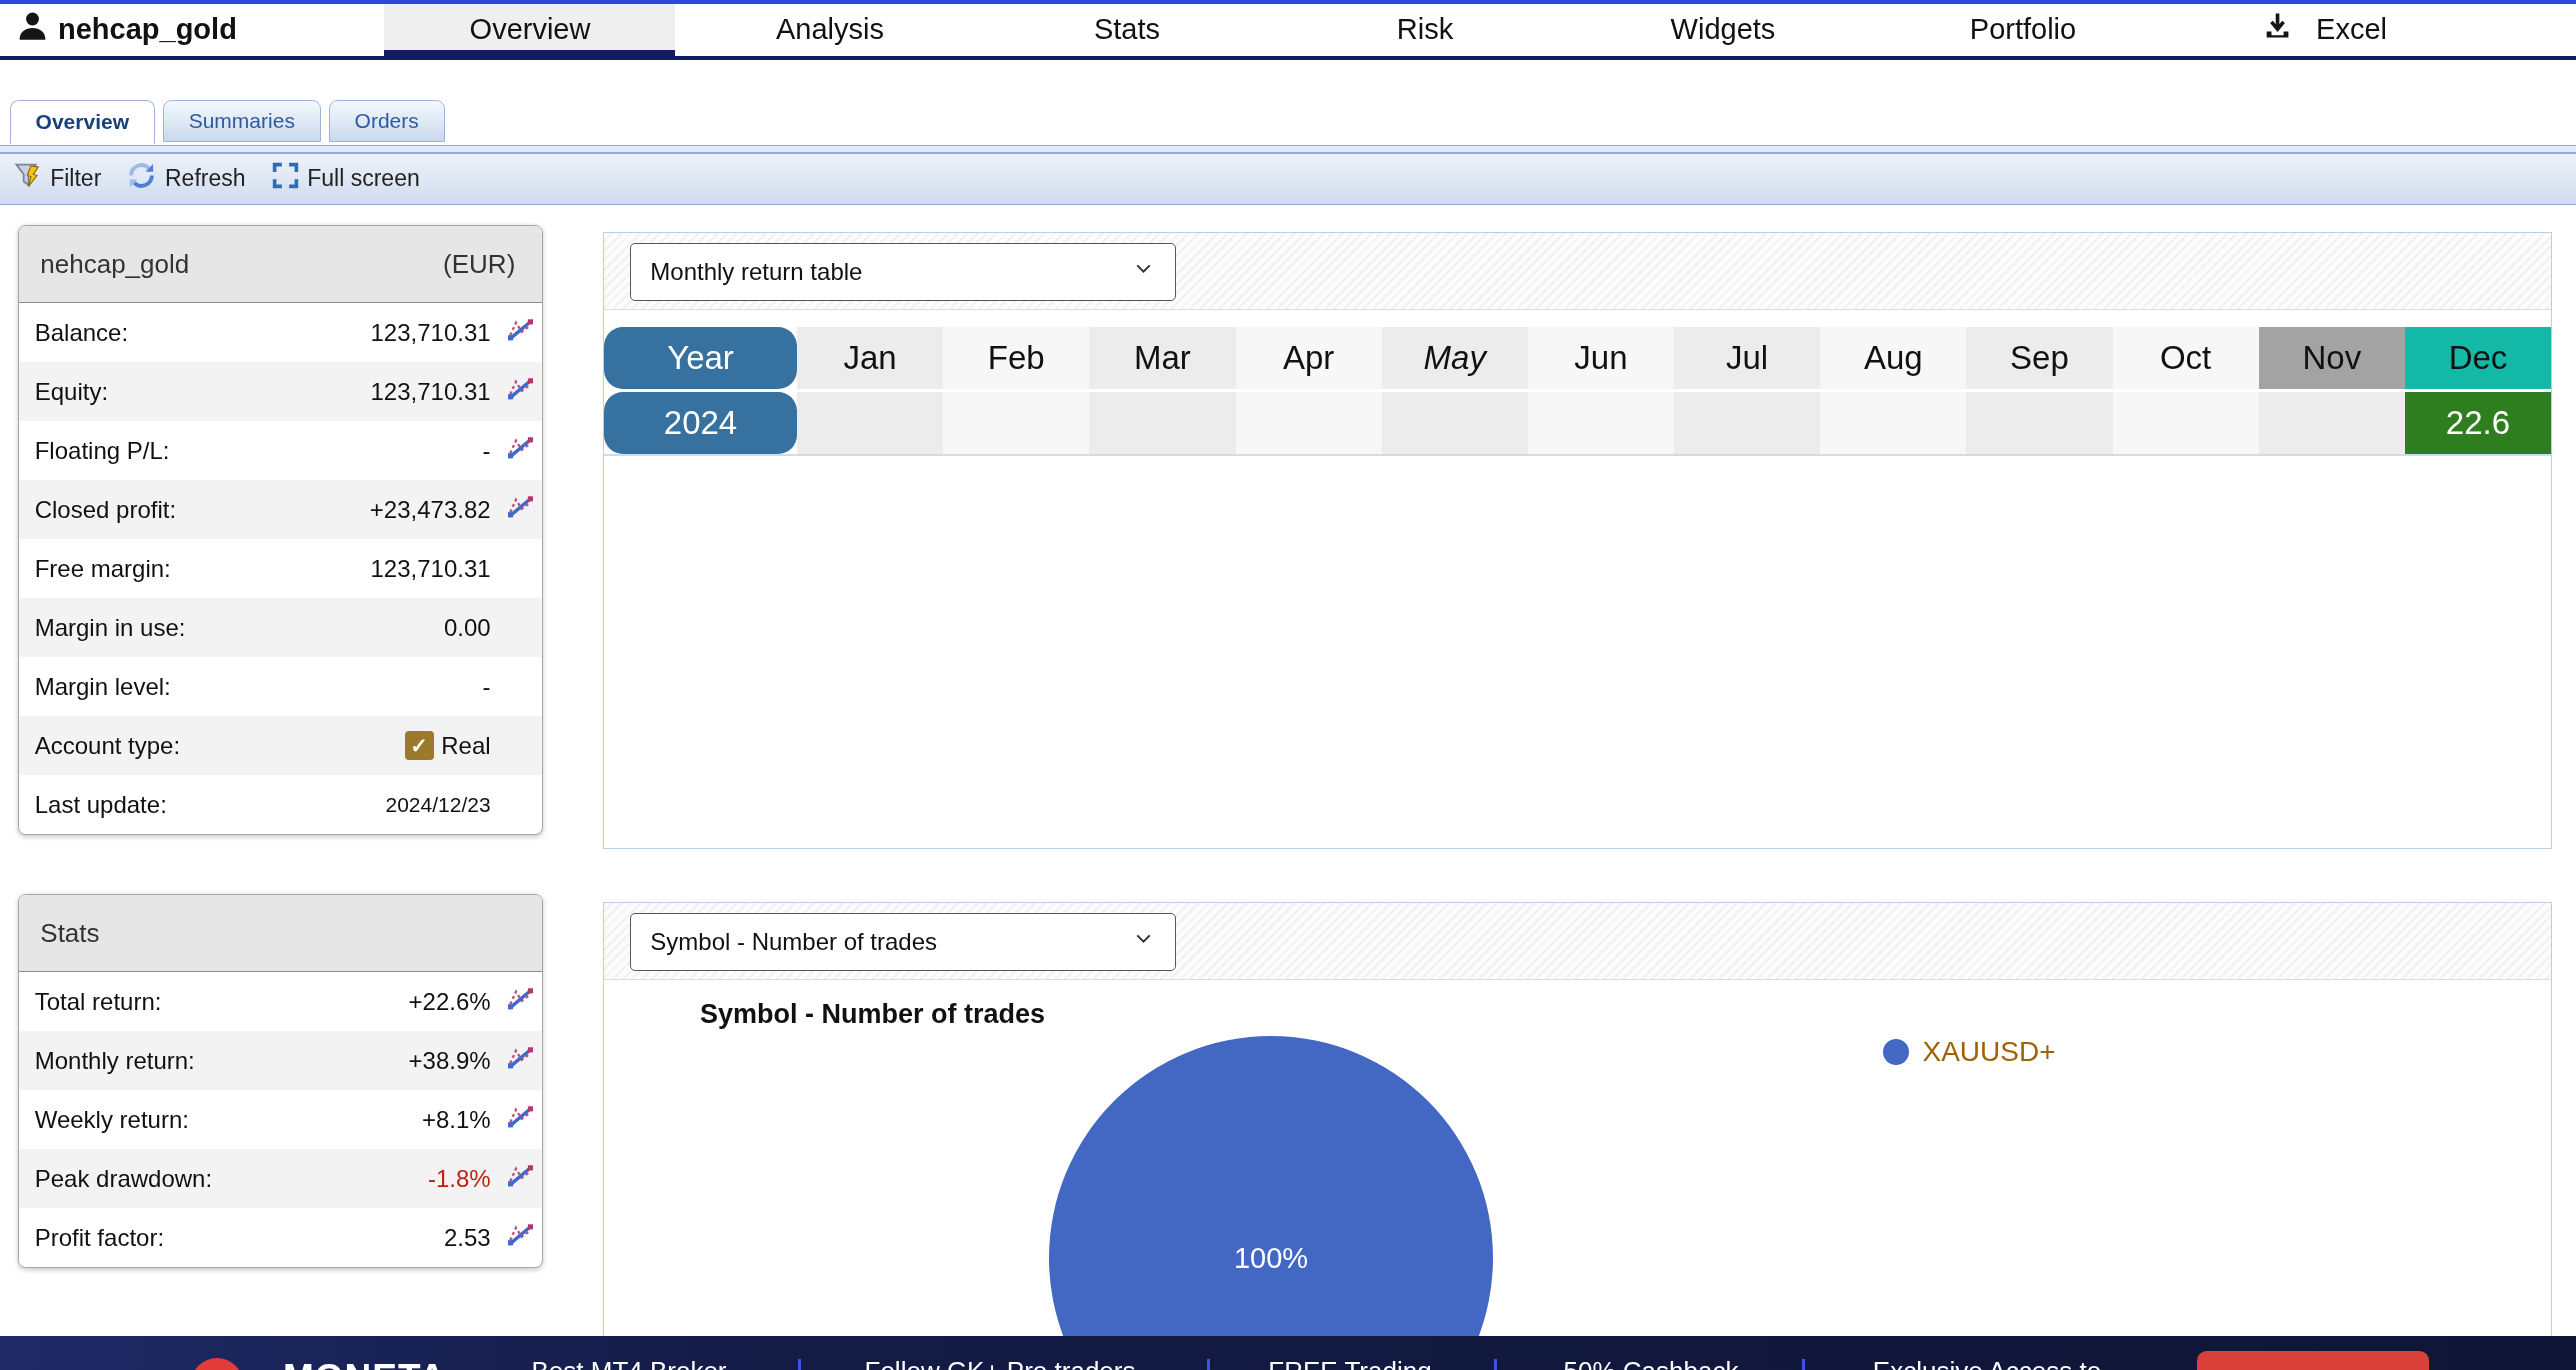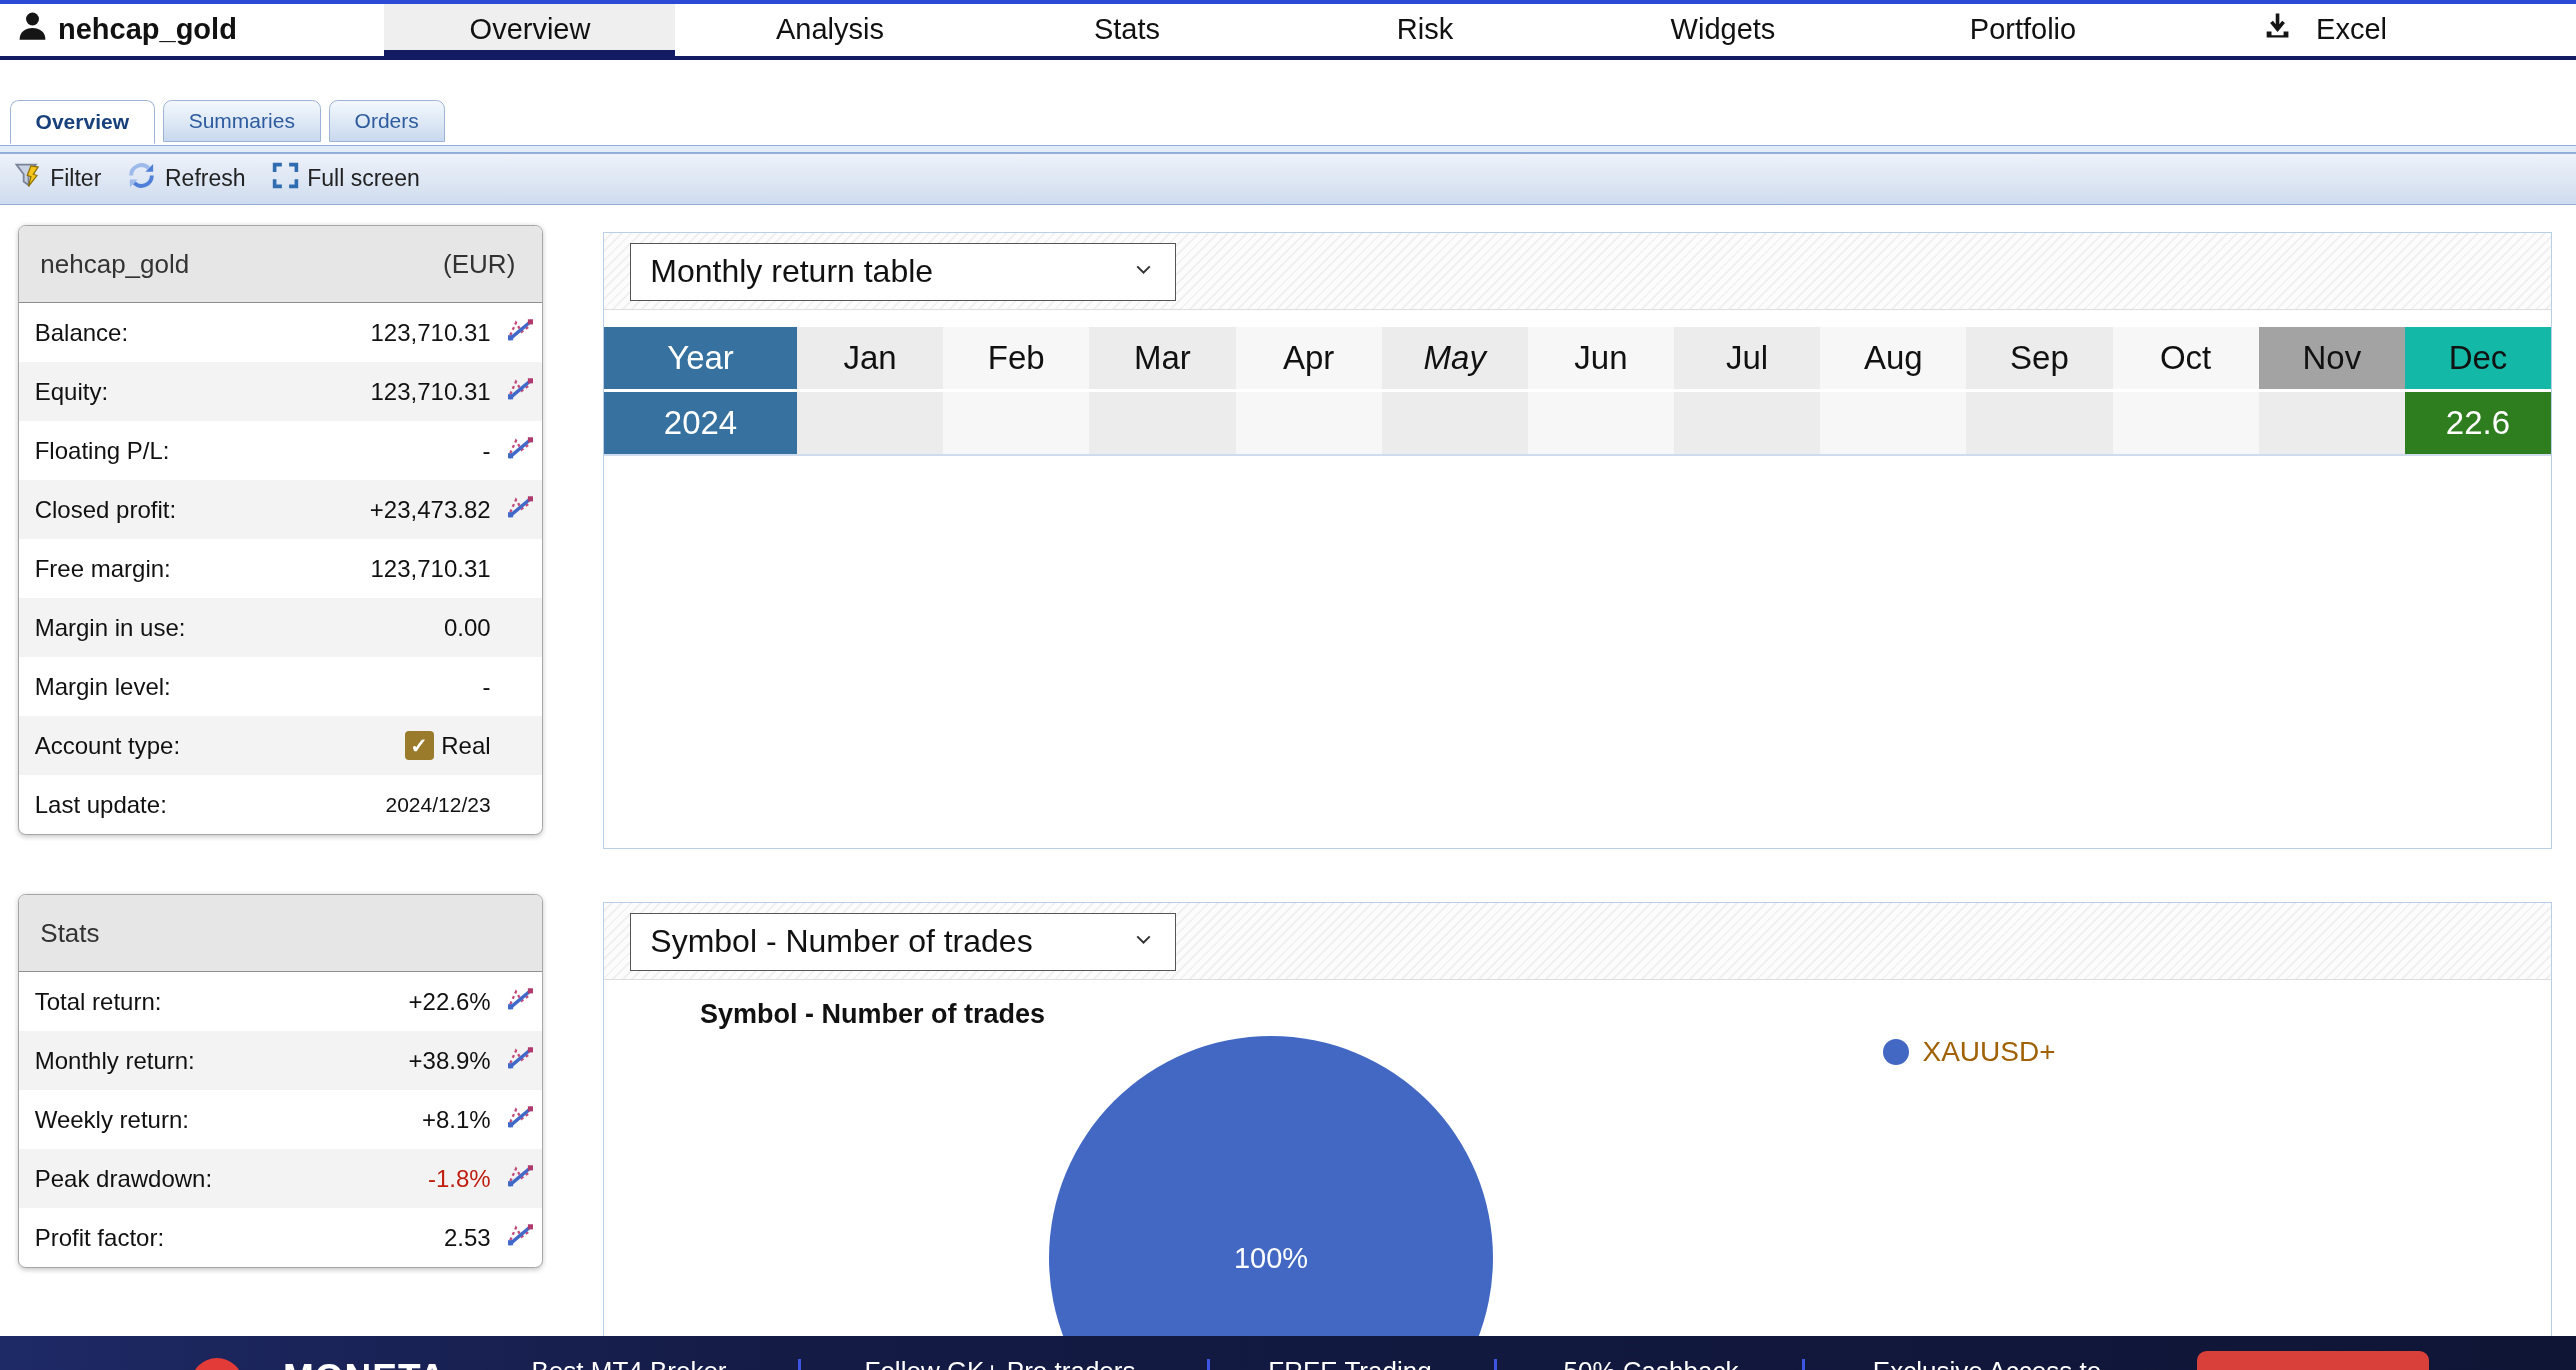--- a/index.html
+++ b/index.html
@@ -47,29 +47,29 @@
   .prow .val.neg { color:#c01f10; }
   .prow .ic { width:44px; display:flex; justify-content:flex-end; align-items:center; }
   .chkbox { width:29px; height:29px; background:#9a7b2c; border-radius:3.9px; display:flex;
             align-items:center; justify-content:center; color:#fff; font-size:21px; font-weight:bold; }
 
   
   .widget { position:absolute; left:603px; width:1949px; background:#fff; border:1px solid #b9cfe8; }
   .widget-head { height:77px; border-bottom:1px solid #ddd;
                  background:repeating-linear-gradient(135deg,#fcfcfc 0px,#fcfcfc 4.8px,#f1f1f1 4.8px,#f1f1f1 6.8px); }
   .selectbox { position:absolute; left:26px; top:9.6px; width:546px; height:58px; background:#fff;
-               border:1.9px solid #555; border-radius:0; display:flex; align-items:center;
-               padding:0 19.3px; font-size:32px; color:#111; cursor:pointer; }
+               border:1.9px solid #555; border-radius:5px; display:flex; align-items:center;
+               padding:0 19.3px; font-size:24px; color:#111; cursor:pointer; }
   .selectbox .chev { margin-left:auto; }
 
   
   .mtable { position:absolute; left:0; top:94px; width:1947px; }
   .mt-row { display:flex; width:100%; }
   .mt-cell { flex:1; height:62px; line-height:62px; text-align:center; font-size:33px; color:#111; }
-  .mt-year { flex:none; width:193px; background:#36719f; color:#fff; }
+  .mt-year { flex:none; width:193px; background:#36719f; color:#fff;border-radius:19px; }
   .mt-gap { height:2.9px; background:#fff; }
   .mt-bottom { height:1.9px; background:#cfdcee; }
 
   
   .chart-title { position:absolute; left:96px; top:96px; font-size:27px; font-weight:bold; color:#111; }
   .pie { position:absolute; left:445px; top:133px; width:444px; height:444px; border-radius:50%;
          background:#4268c4; }
   .pie-label { position:absolute; left:0; top:0; width:100%; height:100%; display:flex;
                align-items:center; justify-content:center; color:#fff; font-size:29px; }
   .legend { position:absolute; left:1279px; top:133px; display:flex; align-items:center; gap:13.5px; }

